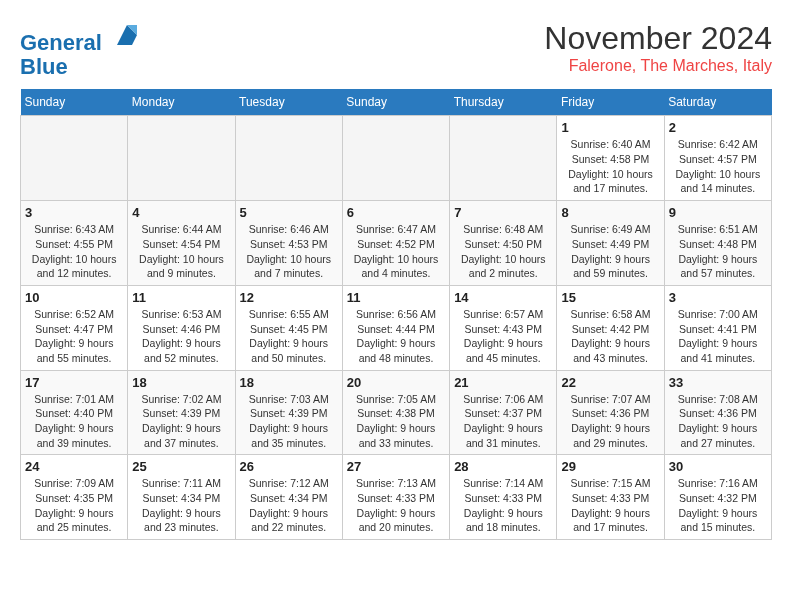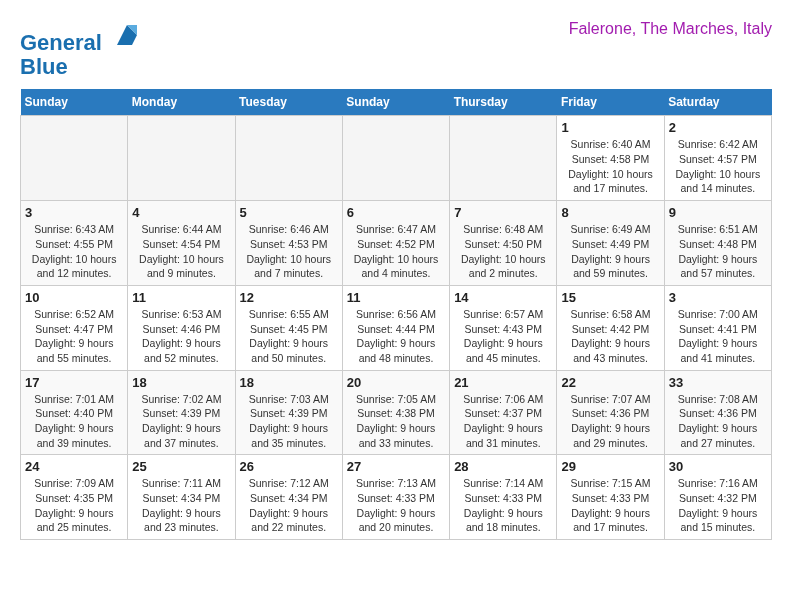--- a/index.html
+++ b/index.html
@@ -37,33 +37,33 @@
     .title-area {
       text-align: right;
     }
     .month-title {
       font-size: 32px;
       font-weight: normal;
       color: #333;
     }
     .location-title {
       font-size: 16px;
-      color: #a21caf;
+      color: #ef4444;
     }
     .calendar-table {
       width: 100%;
       border-collapse: collapse;
       font-size: 11px;
     }
     .calendar-table th {
       background-color: #2a7abf;
       color: #fff;
       padding: 6px 4px;
       text-align: left;
-      font-weight: bold;
+      font-weight: normal;
       font-size: 12px;
     }
     .calendar-table td {
       border: 1px solid #ccc;
       vertical-align: top;
       padding: 4px;
       height: 80px;
       width: calc(100% / 7);
     }
     .calendar-table td.empty {
@@ -101,20 +101,21 @@
           <polygon points="5,25 15,5 25,15 20,25" fill="#1a6faf"></polygon>
           <polygon points="15,5 25,5 25,15" fill="#5aabdf"></polygon>
         </svg>
       </div>
       <div class="logo-text">
         <span style="color:#1a6faf;">Blue</span>
       </div>
     </div>
   </div>
   <div class="title-area">
+    <div class="month-title">November 2024</div>
     <div class="location-title">Falerone, The Marches, Italy</div>
   </div>
 </div>
 
 <table class="calendar-table">
   <thead>
     <tr>
     <th>Sunday</th>
         <th>Monday</th>
         <th>Tuesday</th>

